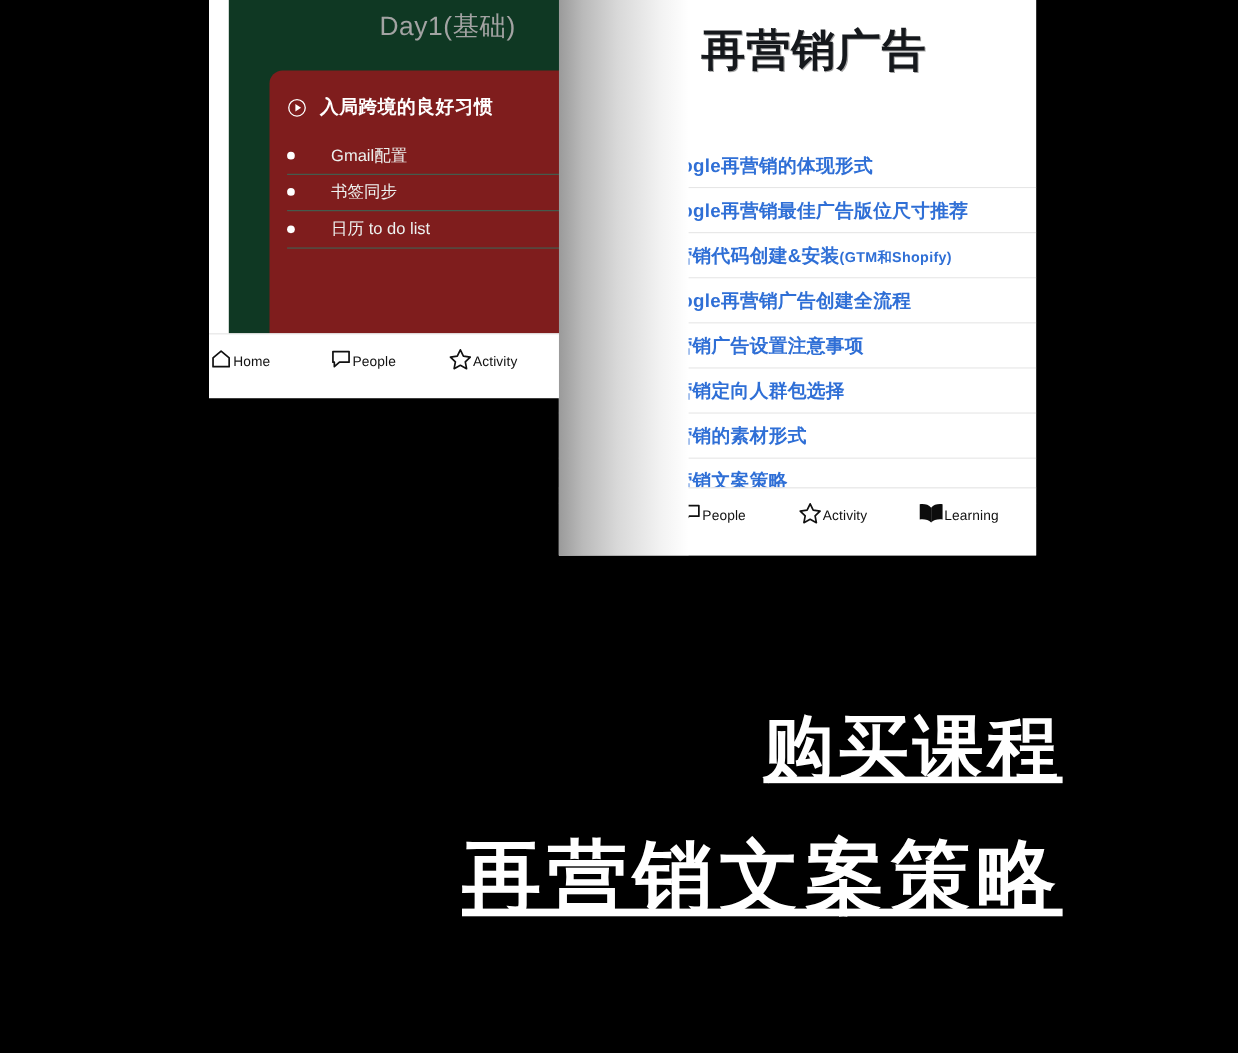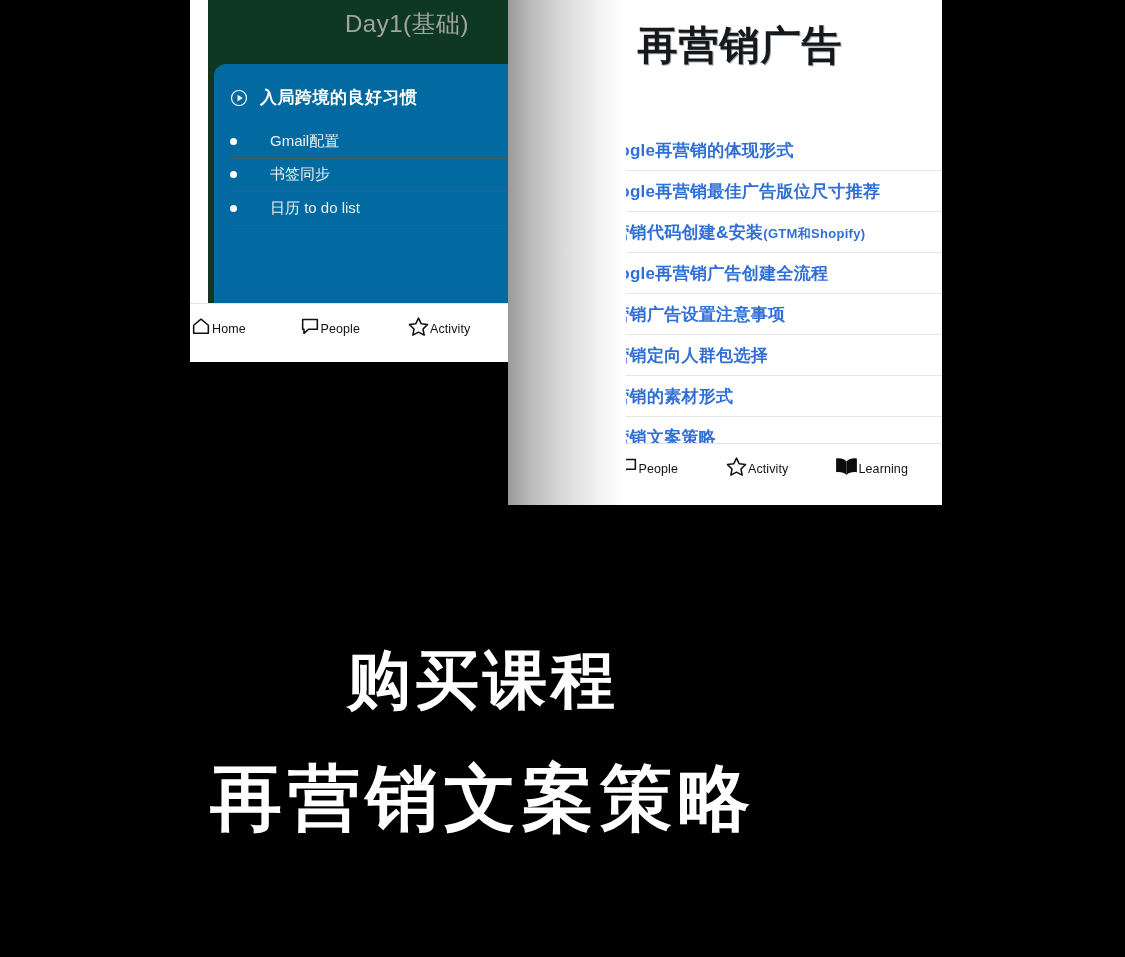--- a/index.html
+++ b/index.html
@@ -55,22 +55,22 @@
   }
   .l-green {
     position:absolute; left:18px; top:0; width:416px; height:305px;
     background:#0f3823; overflow:hidden;
   }
   .l-title {
     position:absolute; left:0; top:8px; width:398px; text-align:center;
     color:#a3a3a3; font-size:24px; letter-spacing:.5px;
   }
   .l-card {
-    position:absolute; left:6px; top:64px; width:356px; height:260px;
-    background:#0369a1; border-radius:12px; overflow:hidden;
+    position:absolute; left:37px; top:64px; width:356px; height:260px;
+    background:#7f1d1d; border-radius:12px; overflow:hidden;
   }
   .l-card-head {
     display:flex; align-items:center; gap:12px;
     padding:22px 0 16px 16px;
   }
   .l-card-head .hico { width:18px; height:18px; flex:0 0 auto; }
   .l-card-head .htxt {
     font-size:17px; font-weight:bold; color:#ffffff; letter-spacing:.5px;
   }
   .l-row {
@@ -97,21 +97,21 @@
     padding-top:11px;
   }
   .nav-item .nico { height:22px; display:flex; align-items:center; justify-content:center; }
   .nav-item .nlbl {
     margin-top:6px; font-size:12.5px; color:#121212; letter-spacing:.1px;
   }
   .navbar-left  { top:303px; height:59px; }
   .navbar-right { top:443px; height:62px; }
 
   
-  .caption-wrap { position:absolute; left:0; width:966px; text-align:center; }
+  .caption-wrap { position:absolute; left:0; width:966px; text-align:right;text-decoration:underline; }
   .cap1 {
     top:648px; color:#ffffff; font-size:64px; font-weight:bold;
     letter-spacing:4px; line-height:1;
   }
   .cap2 {
     top:762px; color:#ffffff; font-size:72px; font-weight:bold;
     letter-spacing:6px; line-height:1;
   }
 </style>
 </head>

